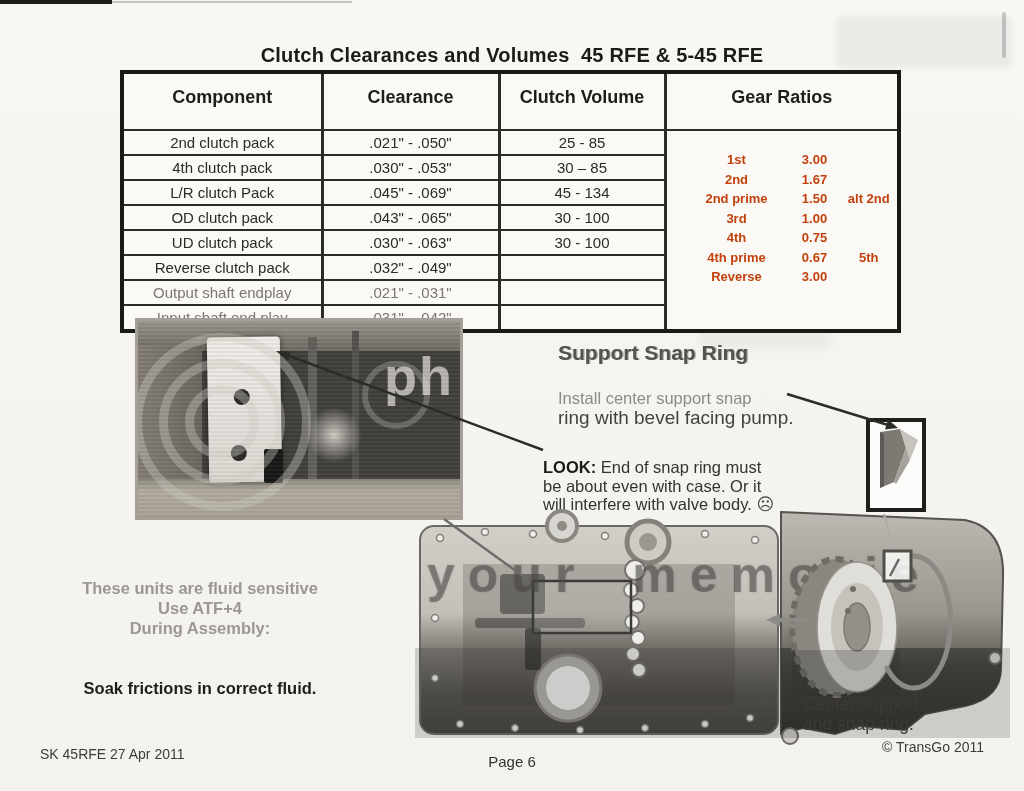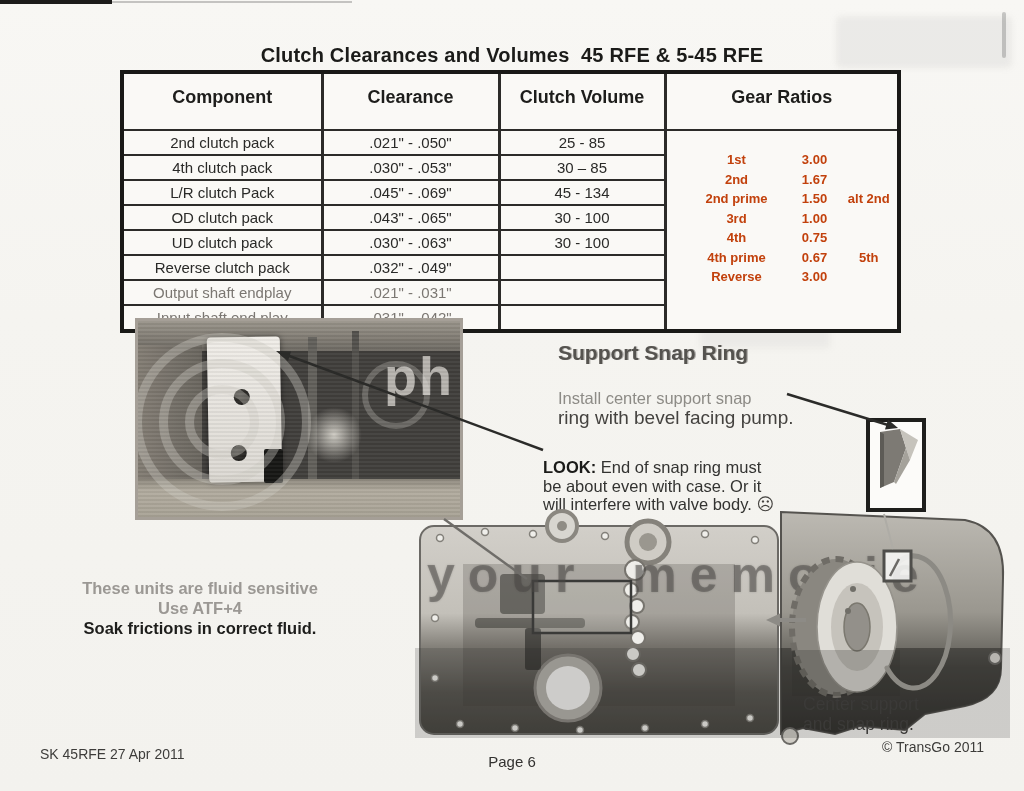--- a/index.html
+++ b/index.html
@@ -71,21 +71,21 @@
   .bevel-box{left:866px;top:418px;width:60px;height:94px;border:4px solid #1e1e1c;background:#fcfbf9;box-sizing:border-box;}
 
   
   .photo-center{left:405px;top:498px;width:610px;height:250px;overflow:hidden;}
   .wm-memories{left:22px;top:48px;font-size:50px;font-weight:bold;letter-spacing:13px;word-spacing:18px;
     color:rgba(72,70,67,.46);white-space:nowrap;text-shadow:0 0 2px rgba(72,70,67,.3);}
 
   
   .fluid-note{left:50px;top:578px;width:300px;text-align:center;font-weight:bold;font-size:16.5px;line-height:20px;}
   .fn-gray{color:#9b9894;}
-  .fn-dark{color:#1d1d1b;}
+  .fn-dark{color:#1d1d1b;margin-top:40px;}
   .cs-caption{left:803px;top:694px;font-size:17.5px;line-height:20px;color:#3b3a38;}
 
   
   .foot-left{left:40px;top:746px;font-size:14px;color:#3d3c3a;transform:scaleY(1.05);}
   .foot-center{left:0;right:0;top:753px;text-align:center;font-size:15px;color:#333230;}
   .foot-right{right:40px;top:739px;font-size:14px;color:#3d3c3a;}
 
   .overlay{left:0;top:0;pointer-events:none;}
 </style>
 </head>
@@ -305,20 +305,21 @@
       <rect x="10" y="150" width="595" height="90" fill="rgba(35,34,31,0.18)"></rect>
 
       <rect x="128" y="83" width="98" height="52" fill="rgba(244,243,240,0.12)" stroke="#3a3a38" stroke-width="2.5"></rect>
     </svg>
     <div class="abs wm-memories">your memorie</div>
   </div>
 
   <div class="abs fluid-note">
     <div class="fn-gray">These units are fluid sensitive</div>
     <div class="fn-gray">Use ATF+4</div>
+    <div class="fn-gray">During Assembly:</div>
     <div class="fn-dark">Soak frictions in correct fluid.</div>
   </div>
 
   <div class="abs cs-caption">
     <div>Center support</div>
     <div>and snap ring.</div>
   </div>
 
   <div class="abs foot-left">SK 45RFE  27 Apr 2011</div>
   <div class="abs foot-center">Page 6</div>

